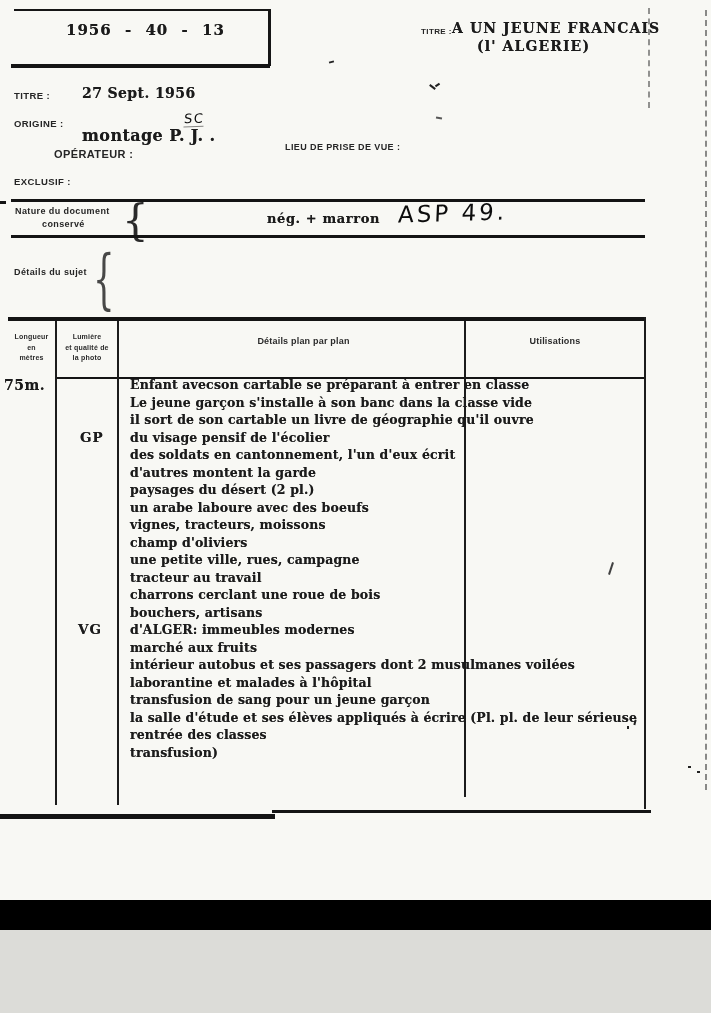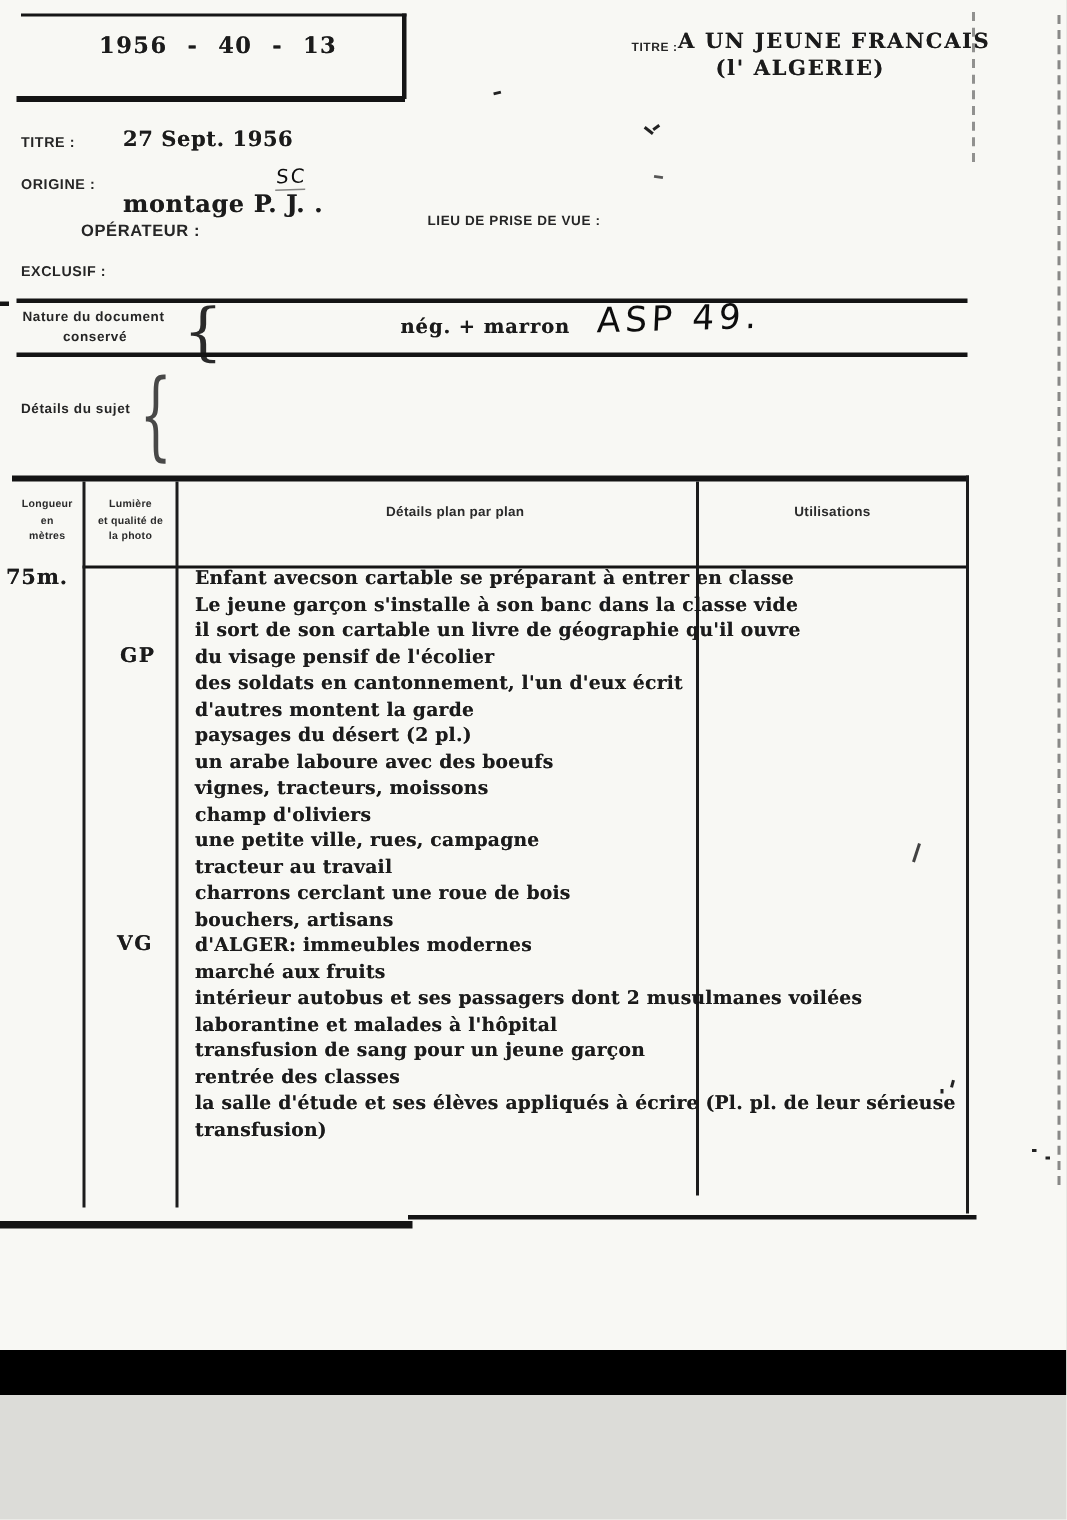--- a/index.html
+++ b/index.html
@@ -98,22 +98,22 @@
     <div class="tline">champ d'oliviers</div>
     <div class="tline">une petite ville, rues, campagne</div>
     <div class="tline">tracteur au travail</div>
     <div class="tline">charrons cerclant une roue de bois</div>
     <div class="tline">bouchers, artisans</div>
     <div class="tline">d'ALGER: immeubles modernes</div>
     <div class="tline">marché aux fruits</div>
     <div class="tline">intérieur autobus et ses passagers dont 2 musulmanes voilées</div>
     <div class="tline">laborantine et malades à l'hôpital</div>
     <div class="tline">transfusion de sang pour un jeune garçon</div>
+    <div class="tline">la salle d'étude et ses élèves appliqués à écrire (Pl. pl. de leur sérieuse</div>
     <div class="tline">rentrée des classes</div>
-    <div class="tline">la salle d'étude et ses élèves appliqués à écrire (Pl. pl. de leur sérieuse</div>
     <div class="tline">transfusion)</div>
   </div>
 
   <div class="abs" style="left:705px;top:10px;height:780px;border-left:2px dashed rgba(25,25,25,.5);"></div>
   <div class="abs" style="left:648px;top:8px;height:100px;border-left:2px dashed rgba(20,20,20,.45);"></div>
 
   <div class="noise" style="left:329px;top:61px;width:5px;height:2px;transform:rotate(-14deg);"></div>
   <div class="noise" style="left:429px;top:86px;width:7px;height:2px;transform:rotate(38deg);"></div>
   <div class="noise" style="left:435px;top:84px;width:5px;height:2px;transform:rotate(-35deg);"></div>
   <div class="noise" style="left:436px;top:117px;width:6px;height:2px;transform:rotate(8deg);opacity:.75;"></div>

